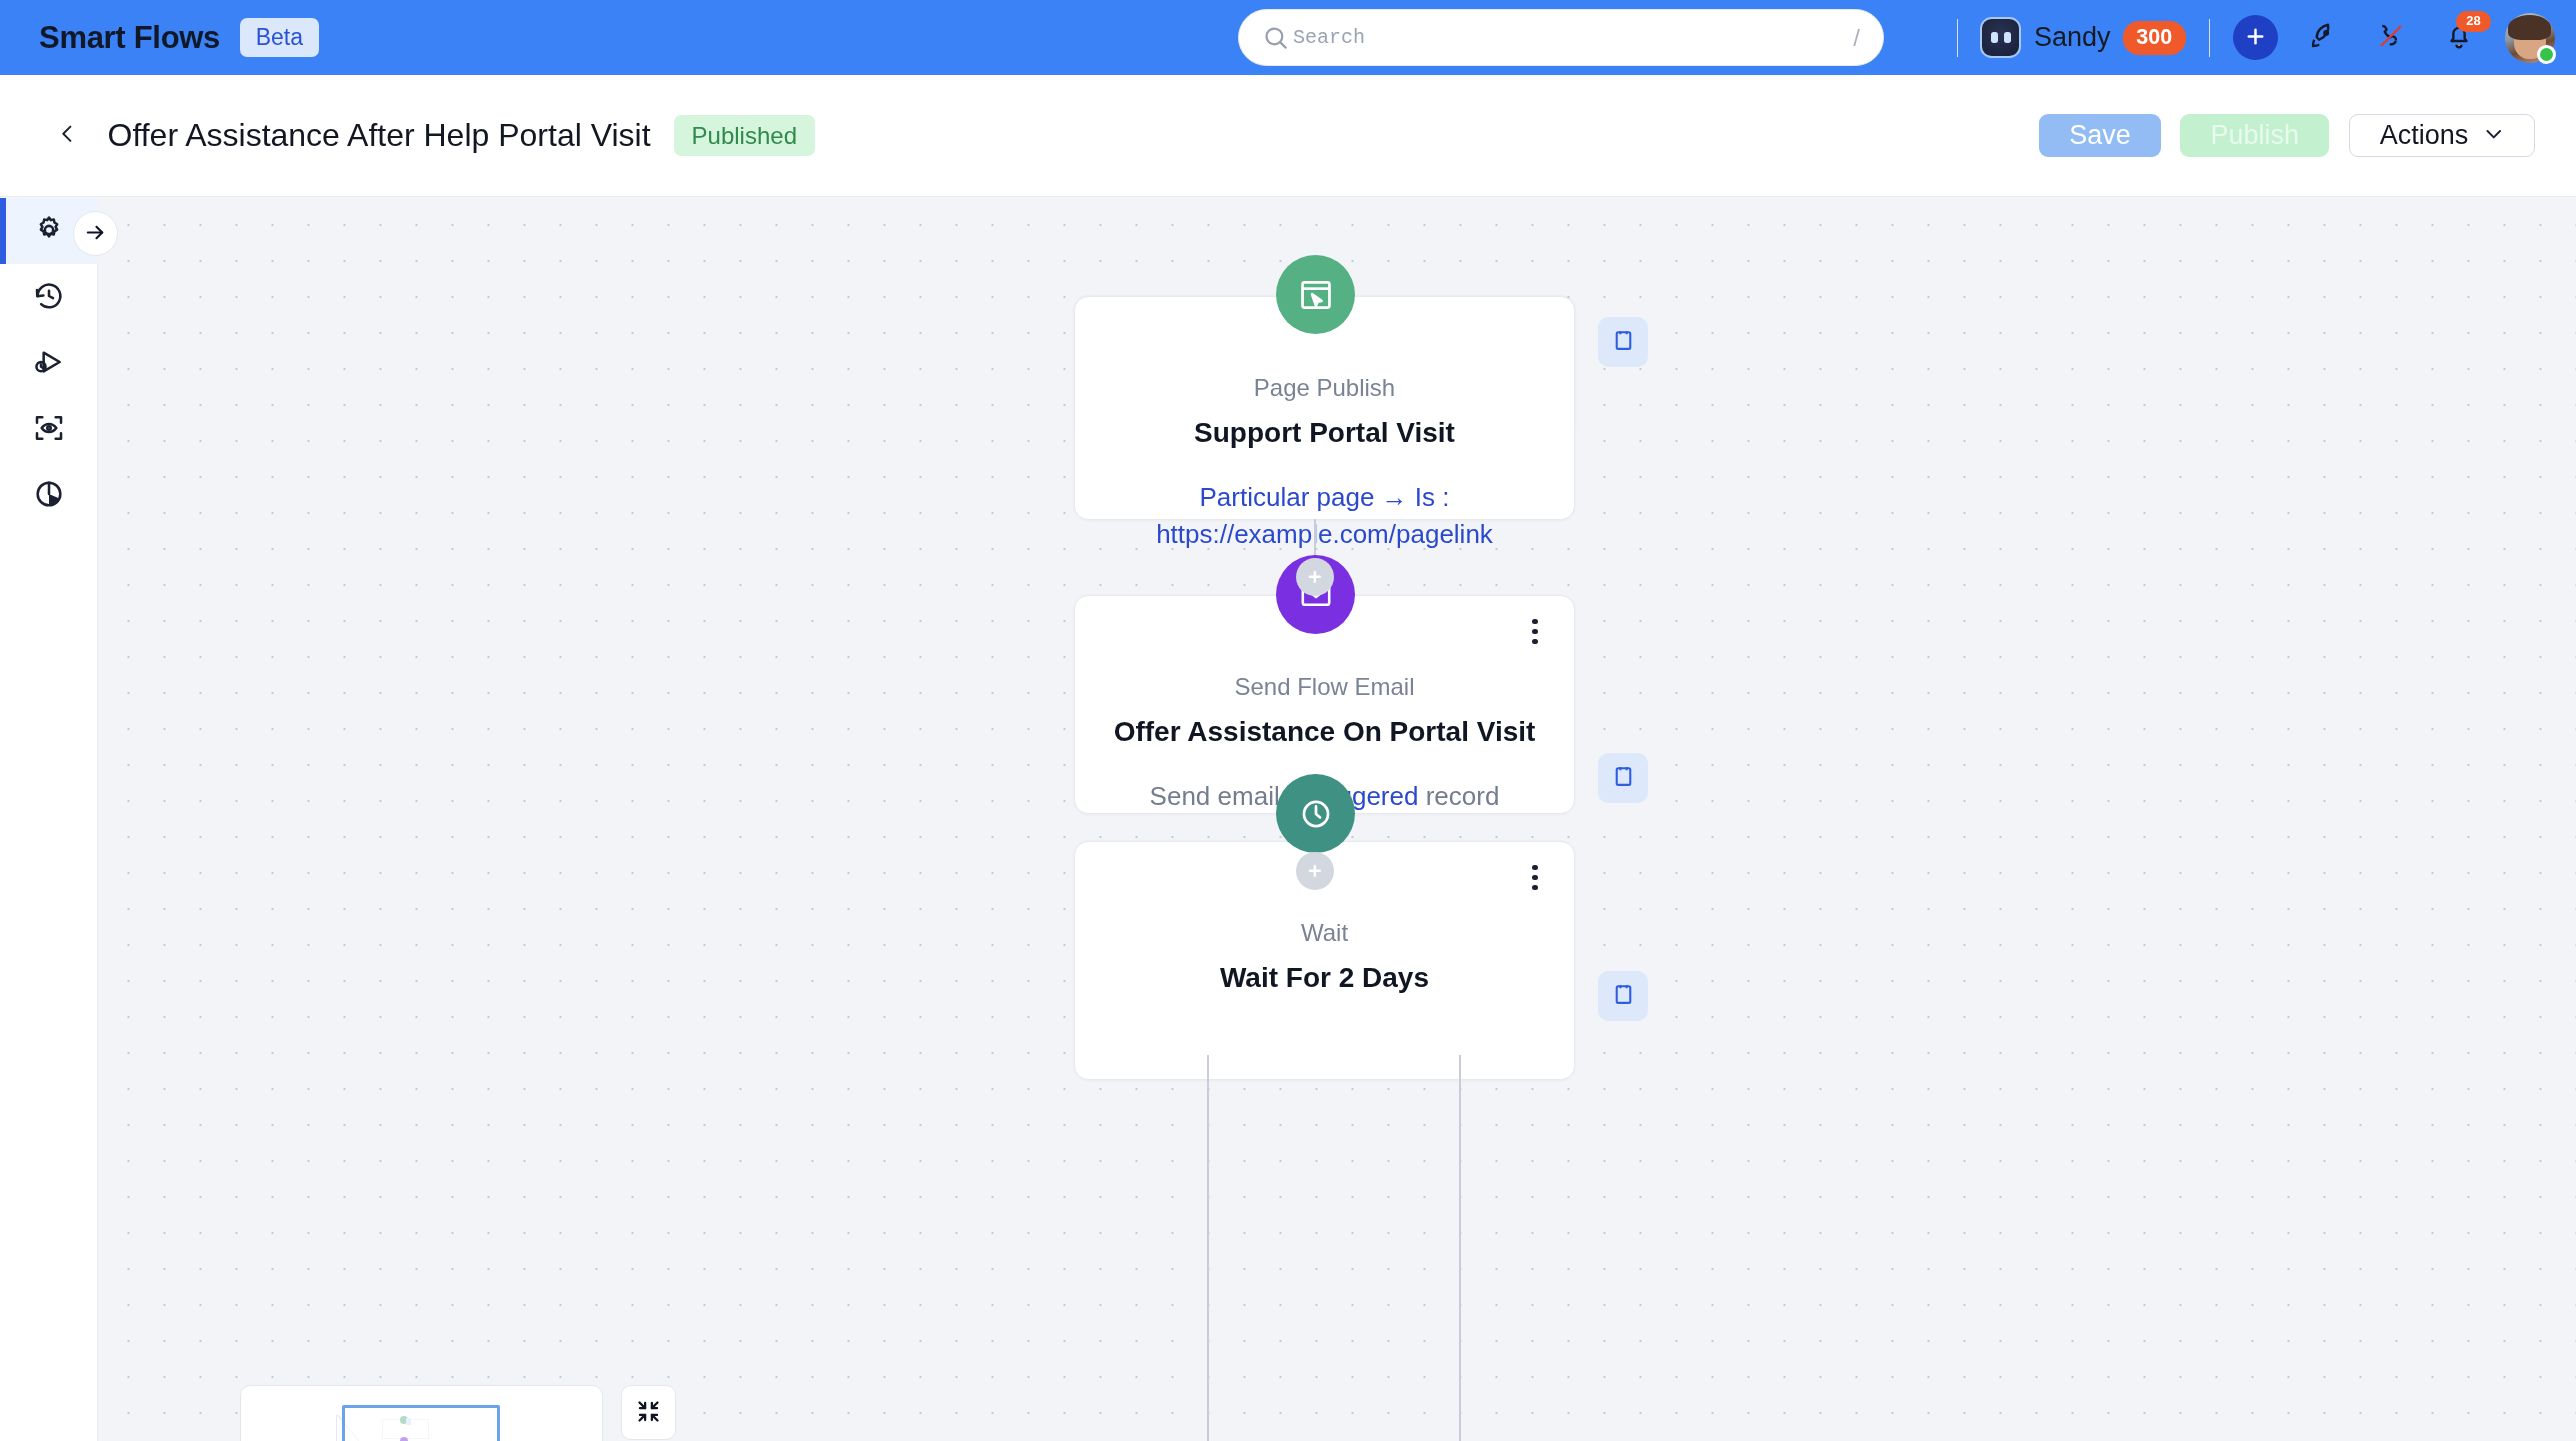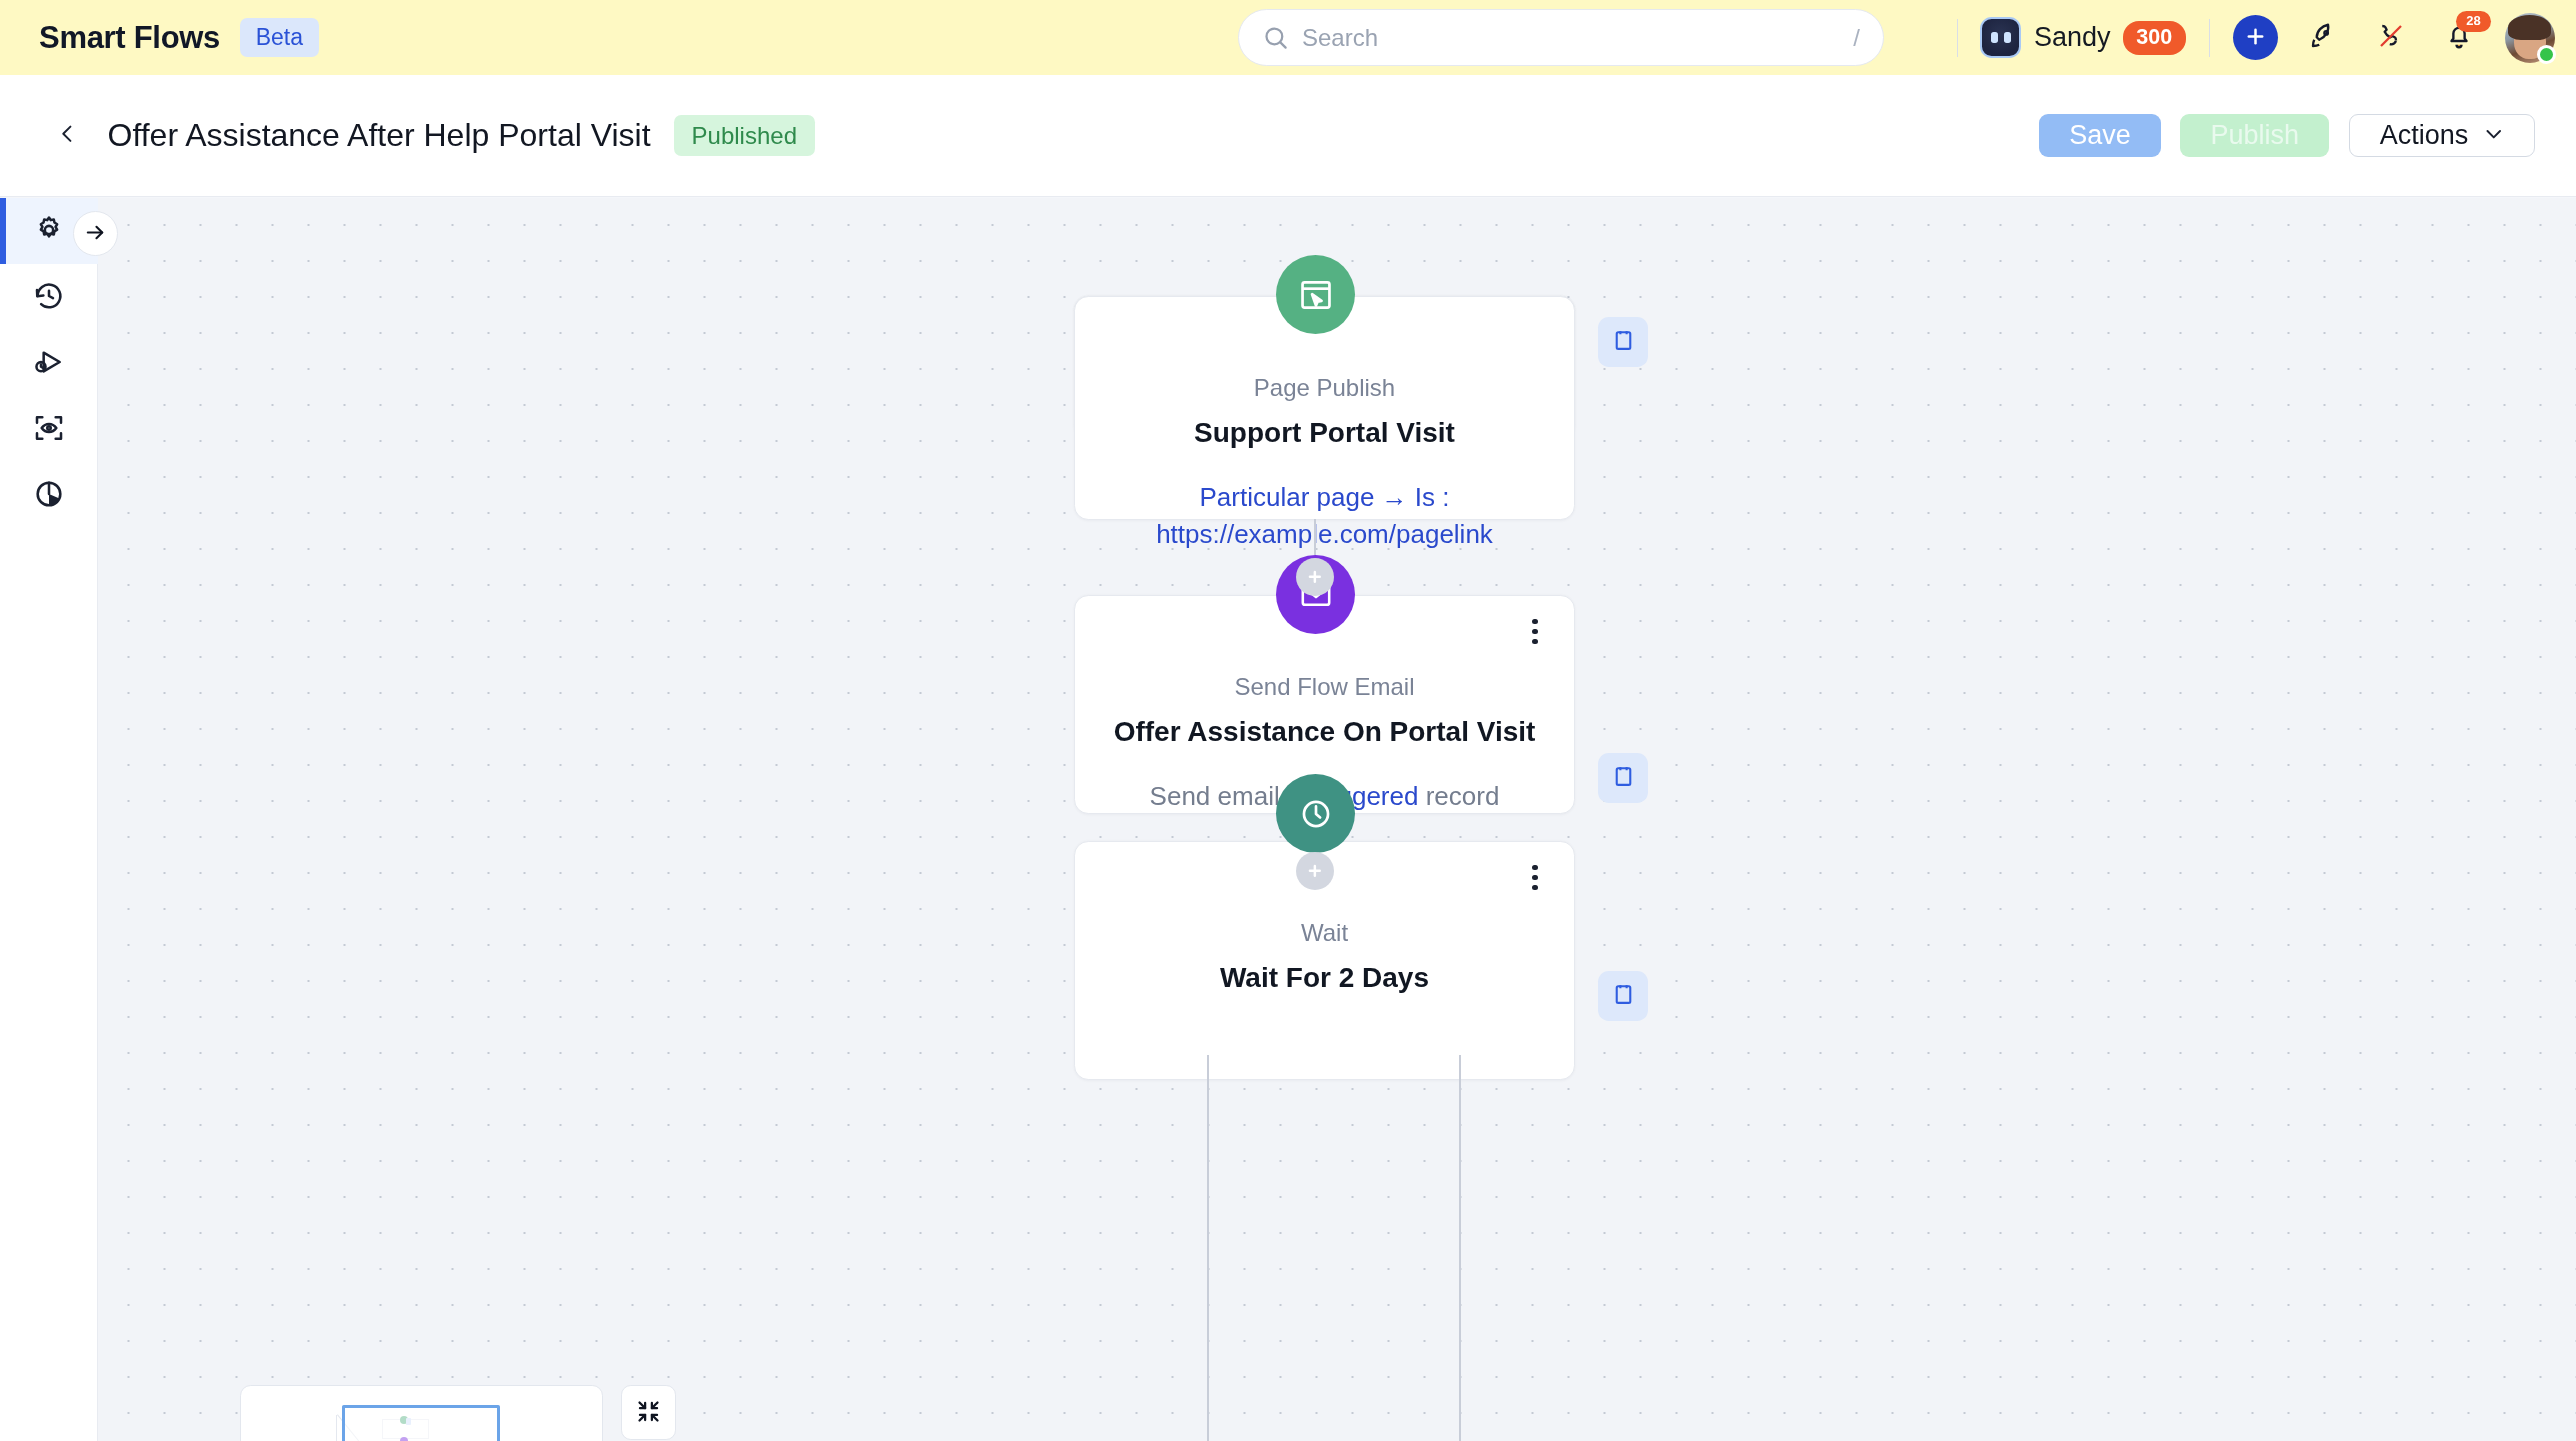--- a/index.html
+++ b/index.html
@@ -7,40 +7,40 @@
     width: 2576px; height: 1441px;
     font-family: "Liberation Sans", sans-serif;
     background: #f4f6fa;
     overflow: hidden;
   }
 
   
   .topbar {
     position: absolute; left: 0; top: 0;
     width: 2576px; height: 75px;
-    background: #fef9c3;
+    background: #3b82f6;
     display: flex; align-items: center;
   }
   .brand-wrap { display: flex; align-items: center; gap: 19.7px; padding-left: 39px; }
   .brand-name { font-size: 31px; font-weight: 700; color: #111827; letter-spacing: -0.3px; }
   .beta-pill {
     background: #dbe7fb; color: #2a52d6; font-size: 23px;
     padding: 6.3px 16px; border-radius: 7.2px; font-weight: 400;
   }
   .search-wrap {
     position: absolute; left: 1238px; top: 9px;
     width: 646px; height: 57px;
     background: #ffffff; border: 0.9px solid #e5e9f0;
     border-radius: 30px; display: flex; align-items: center; padding: 0 23px;
   }
   .search-icon { width: 27px; height: 27px; flex: 0 0 auto; }
   .search-input {
     border: none; outline: none; background: transparent;
-    font-family: Liberation Sans, sans-serif; font-size: 24px;
-    color: #3b4354; margin-left: 13px; width: 501px;
+    font-family: Liberation Mono, monospace; font-size: 20px;
+    color: #3b4354; margin-left: 4px; width: 501px;
   }
   .search-input::placeholder { color: #9aa3b2; }
   .slash-key {
     margin-left: auto; color: #aab2c0; font-size: 24px;
   }
   .hdr-divider { width: 0.9px; height: 38px; background: #d9dee7; }
   .right-cluster {
     position: absolute; right: 21.5px; top: 0; height: 75px;
     display: flex; align-items: center; gap: 23px;
   }

